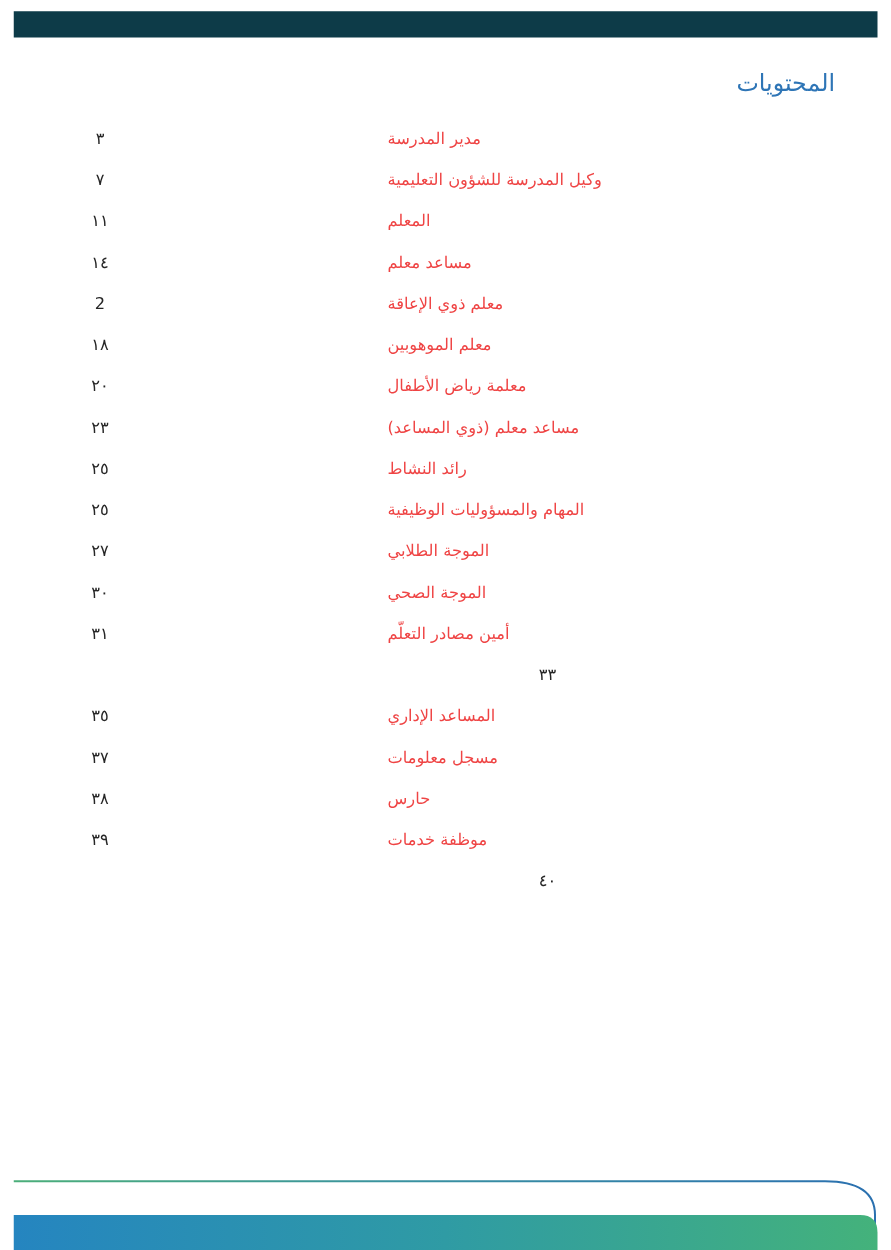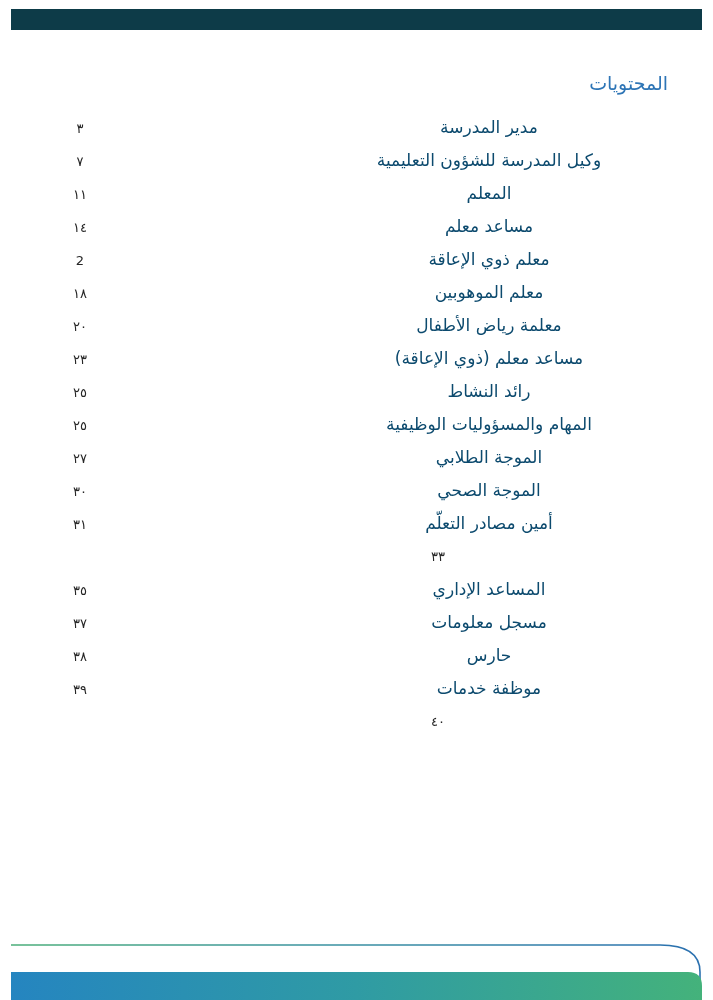--- a/index.html
+++ b/index.html
@@ -32,21 +32,21 @@
     right: 45px;
     width: 623px;
   }
 
   .toc-title {
     text-align: right;
     color: #2e75b6;
     font-size: 19px;
     font-weight: 400;
     line-height: 1;
-    margin: 16px 0 18px 0;
+    margin: 0 0 18px 0;
     padding-right: 0;
     letter-spacing: 0;
   }
 
   .toc-list {
     list-style: none;
     margin: 0;
     padding: 0;
   }
 
@@ -54,23 +54,23 @@
     display: flex;
     flex-direction: row;
     align-items: baseline;
     height: 33px;
     direction: rtl;
   }
 
   .toc-entry {
     flex: 0 0 auto;
     width: 358px;
-    text-align: center;
-    color: #0c4a6e;
-    font-size: 17px;
+    text-align: left;
+    color: #ef4444;
+    font-size: 13px;
     line-height: 33px;
     white-space: nowrap;
   }
 
   .toc-page {
     flex: 0 0 auto;
     width: 60px;
     margin-right: 200px;
     text-align: center;
     color: #262626;
@@ -123,21 +123,21 @@
       </li>
       <li class="toc-row">
         <span class="toc-entry">معلم الموهوبين</span>
         <span class="toc-page">١٨</span>
       </li>
       <li class="toc-row">
         <span class="toc-entry">معلمة رياض الأطفال</span>
         <span class="toc-page">٢٠</span>
       </li>
       <li class="toc-row">
-        <span class="toc-entry">مساعد معلم (ذوي الإعاقة)</span>
+        <span class="toc-entry">مساعد معلم (ذوي المساعد)</span>
         <span class="toc-page">٢٣</span>
       </li>
       <li class="toc-row">
         <span class="toc-entry">رائد النشاط</span>
         <span class="toc-page">٢٥</span>
       </li>
       <li class="toc-row">
         <span class="toc-entry">المهام والمسؤوليات الوظيفية</span>
         <span class="toc-page">٢٥</span>
       </li>

